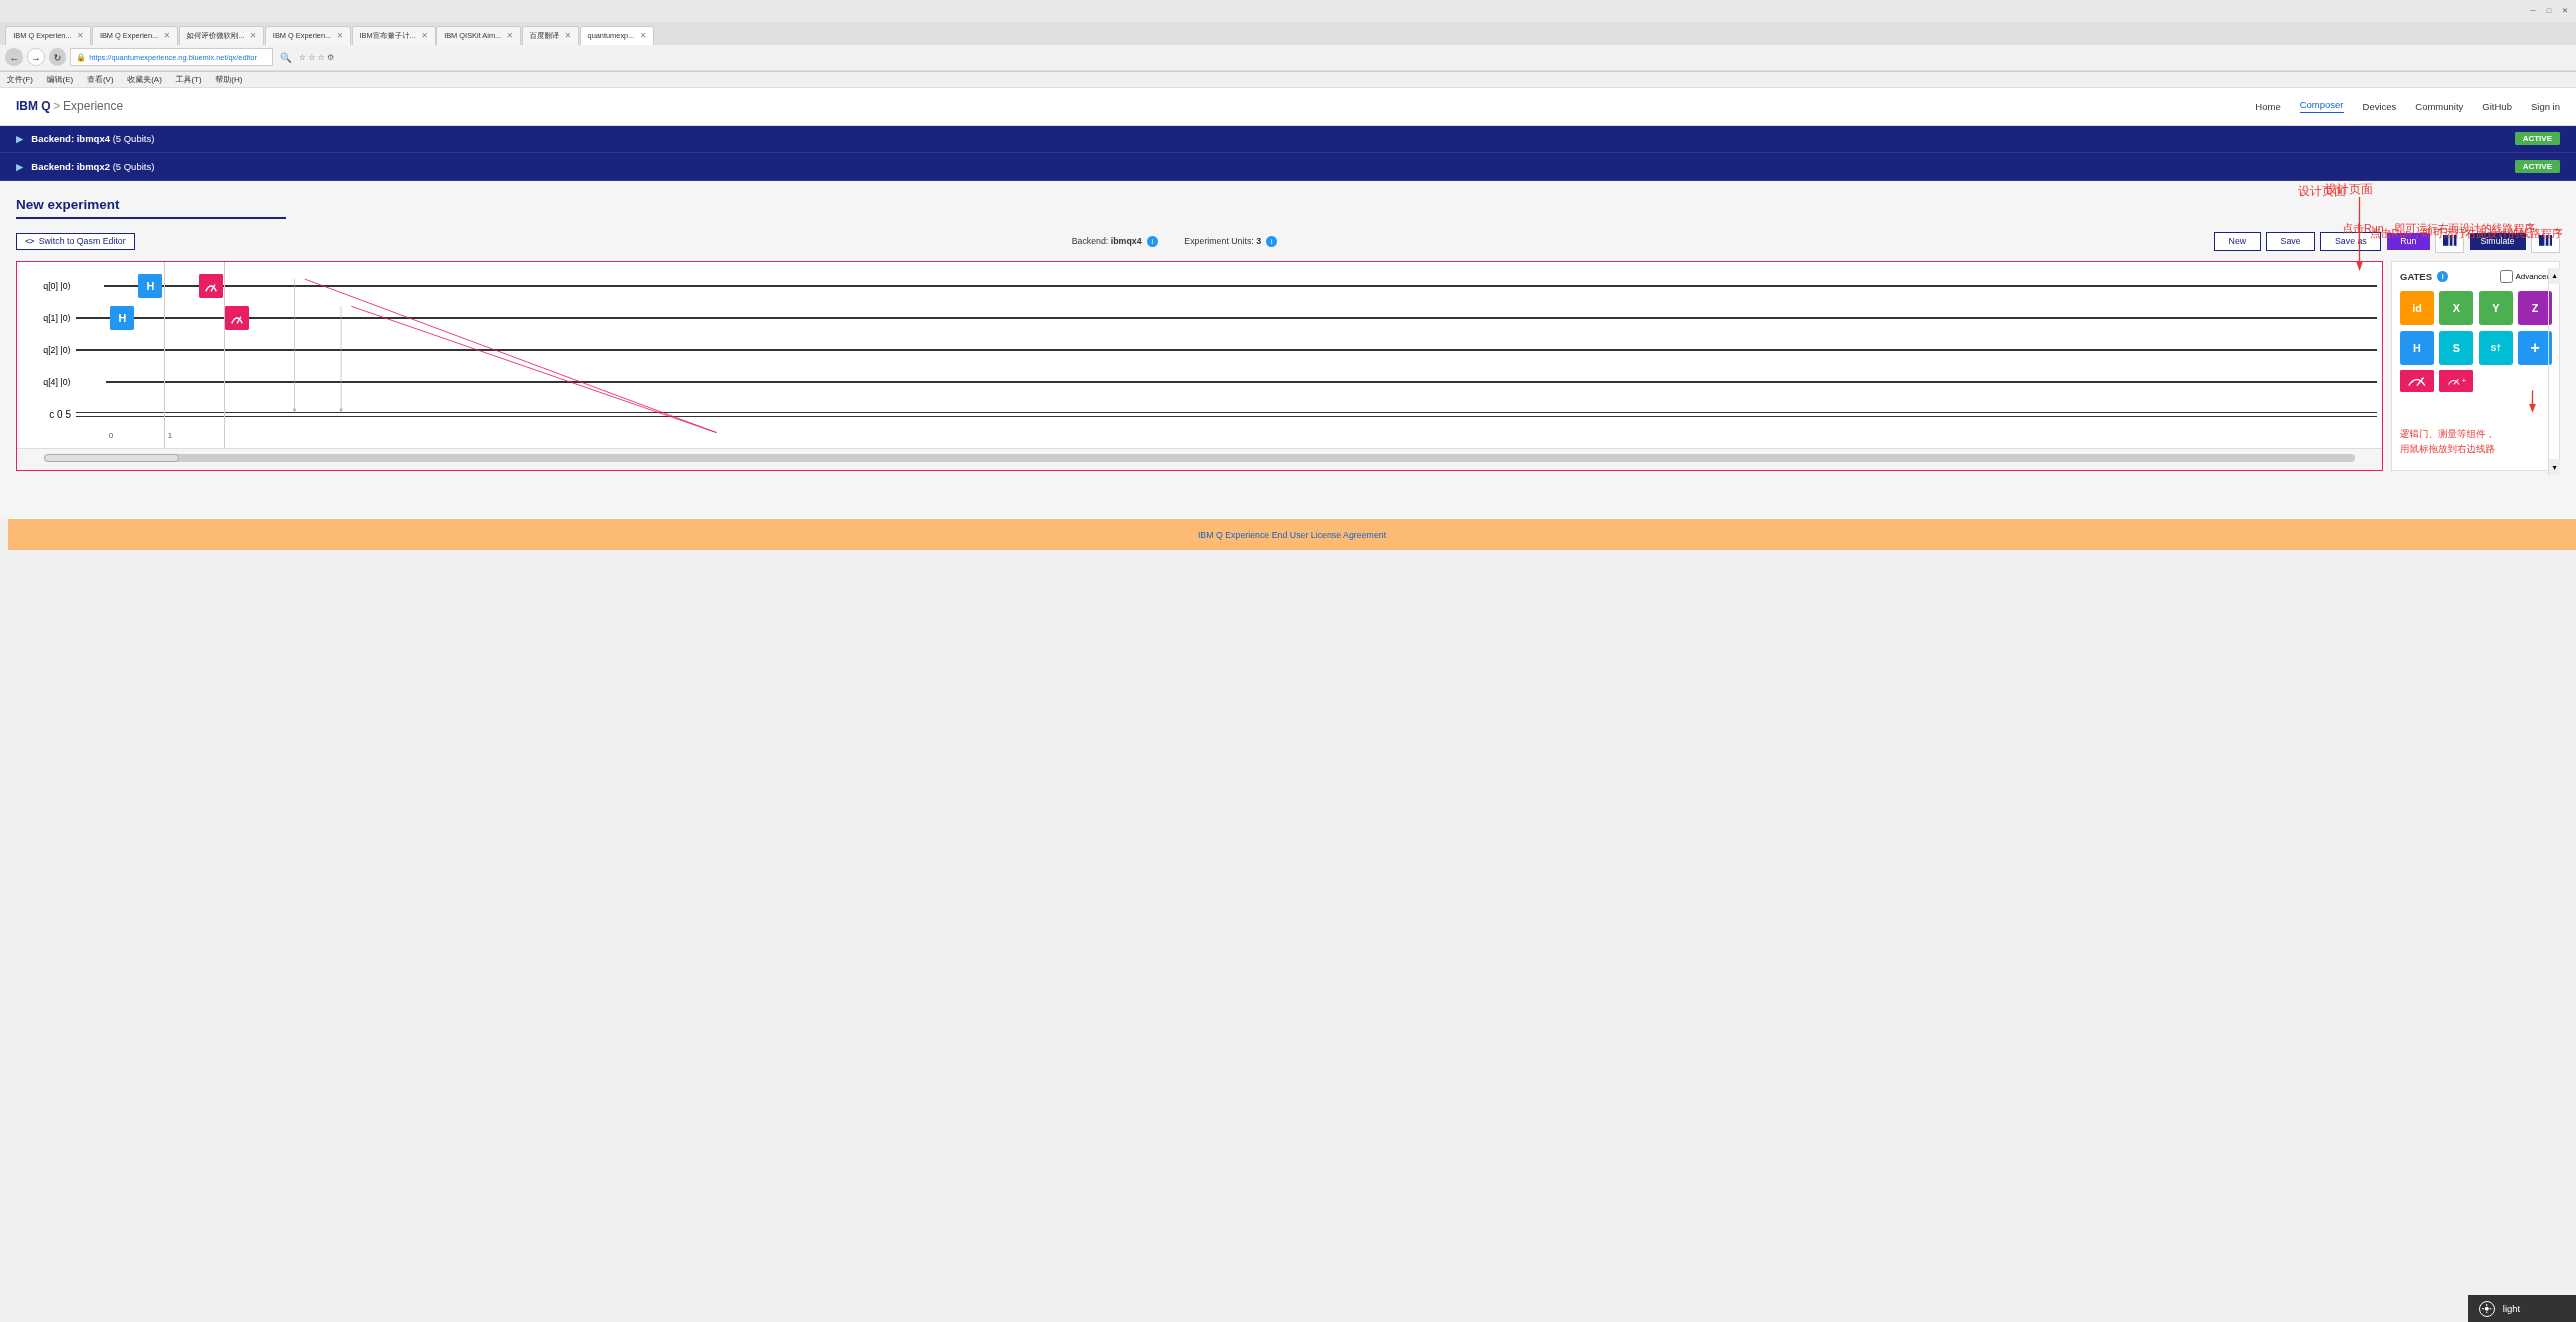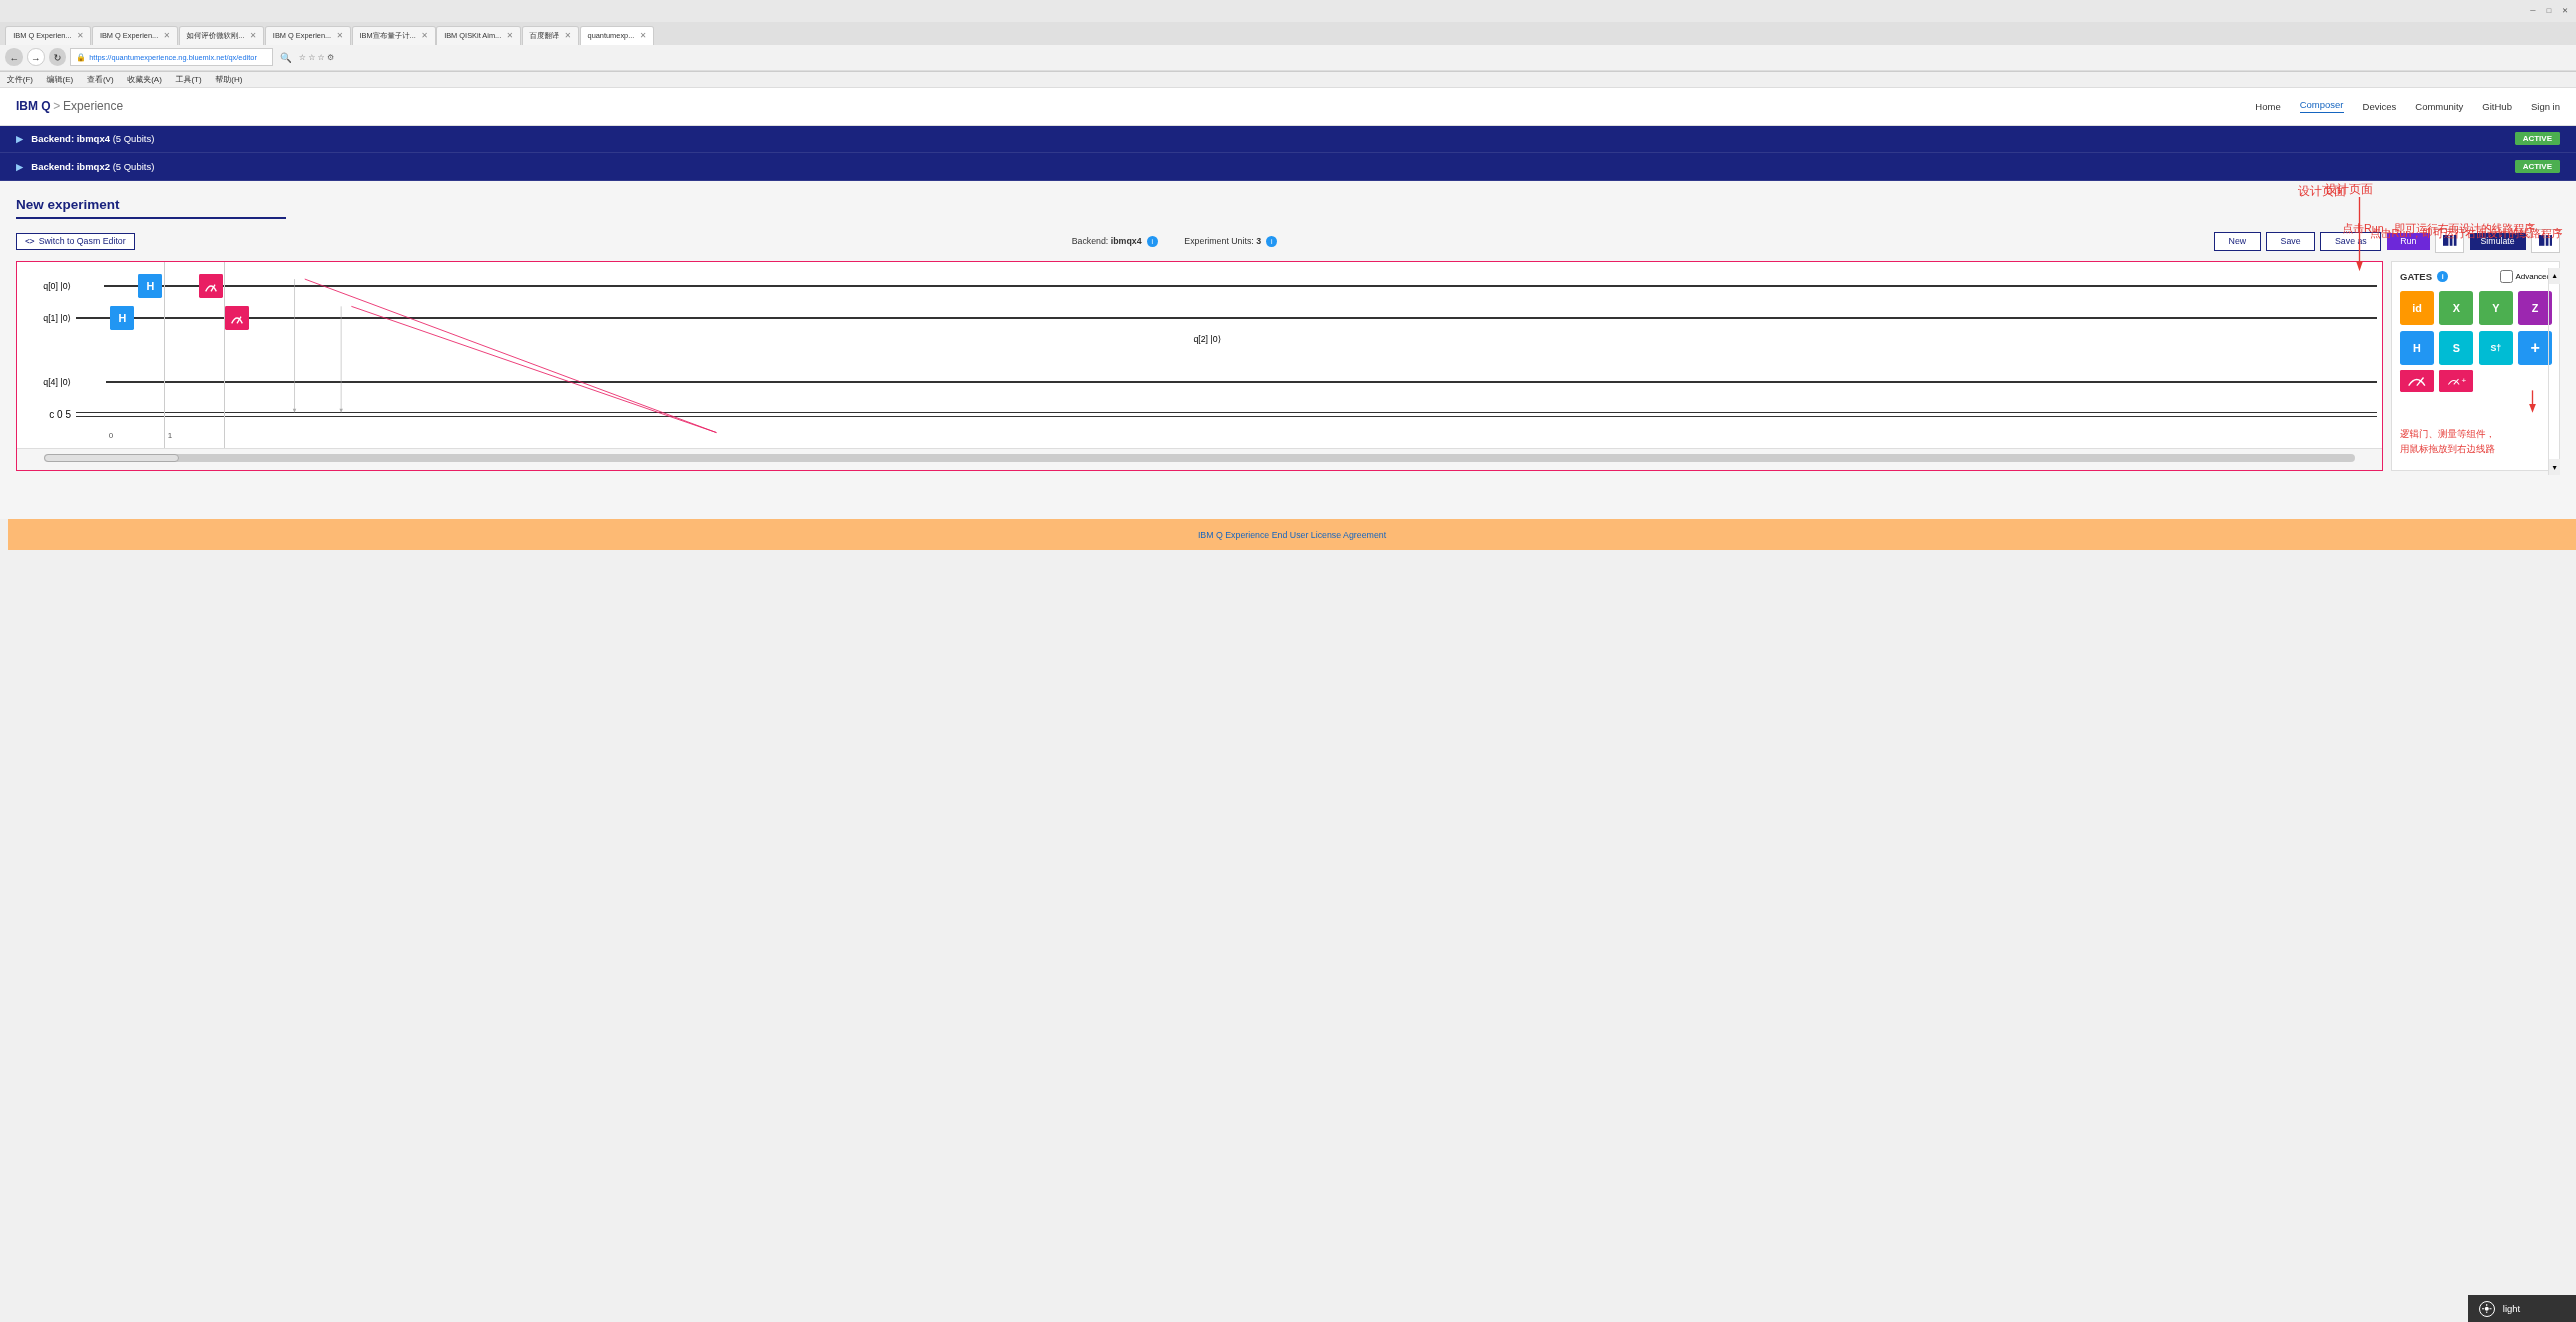--- a/index.html
+++ b/index.html
@@ -278,21 +278,21 @@
 
             <div style="position:absolute;left:149px;top:-11.5px;width:24px;height:24px;background:#e91e63;color:white;display:flex;align-items:center;justify-content:center;cursor:grab;border-radius:1.4px;">
               <svg width="16" height="16" viewBox="0 0 24 24">
                   <path d="M4 20 Q12 4 20 20" stroke="white" stroke-width="2" fill="none"></path>
                   <line x1="12" y1="20" x2="18" y2="10" stroke="white" stroke-width="2"></line>
                 </svg>
             </div>
           </div>
         </div>
 
-        <div class="qubit-row" style="position:relative; height:32px; display:flex; align-items:center;flex-direction:column;">
+        <div class="qubit-row" style="position:relative; height:32px; display:flex; align-items:center;">
           <span style="width:54px;text-align:right;padding-right:5.4px;font-size:8.8px;">q[2]  |0⟩</span>
           <div style="flex:1;position:relative;height:1.4px;background:#333;"></div>
         </div>
 
 
         <div class="qubit-row" style="position:relative; height:32px; display:flex; align-items:center;gap:30px;">
           <span style="width:54px;text-align:right;padding-right:5.4px;font-size:8.8px;">q[4]  |0⟩</span>
           <div style="flex:1;position:relative;height:1.4px;background:#333;"></div>
         </div>
 

